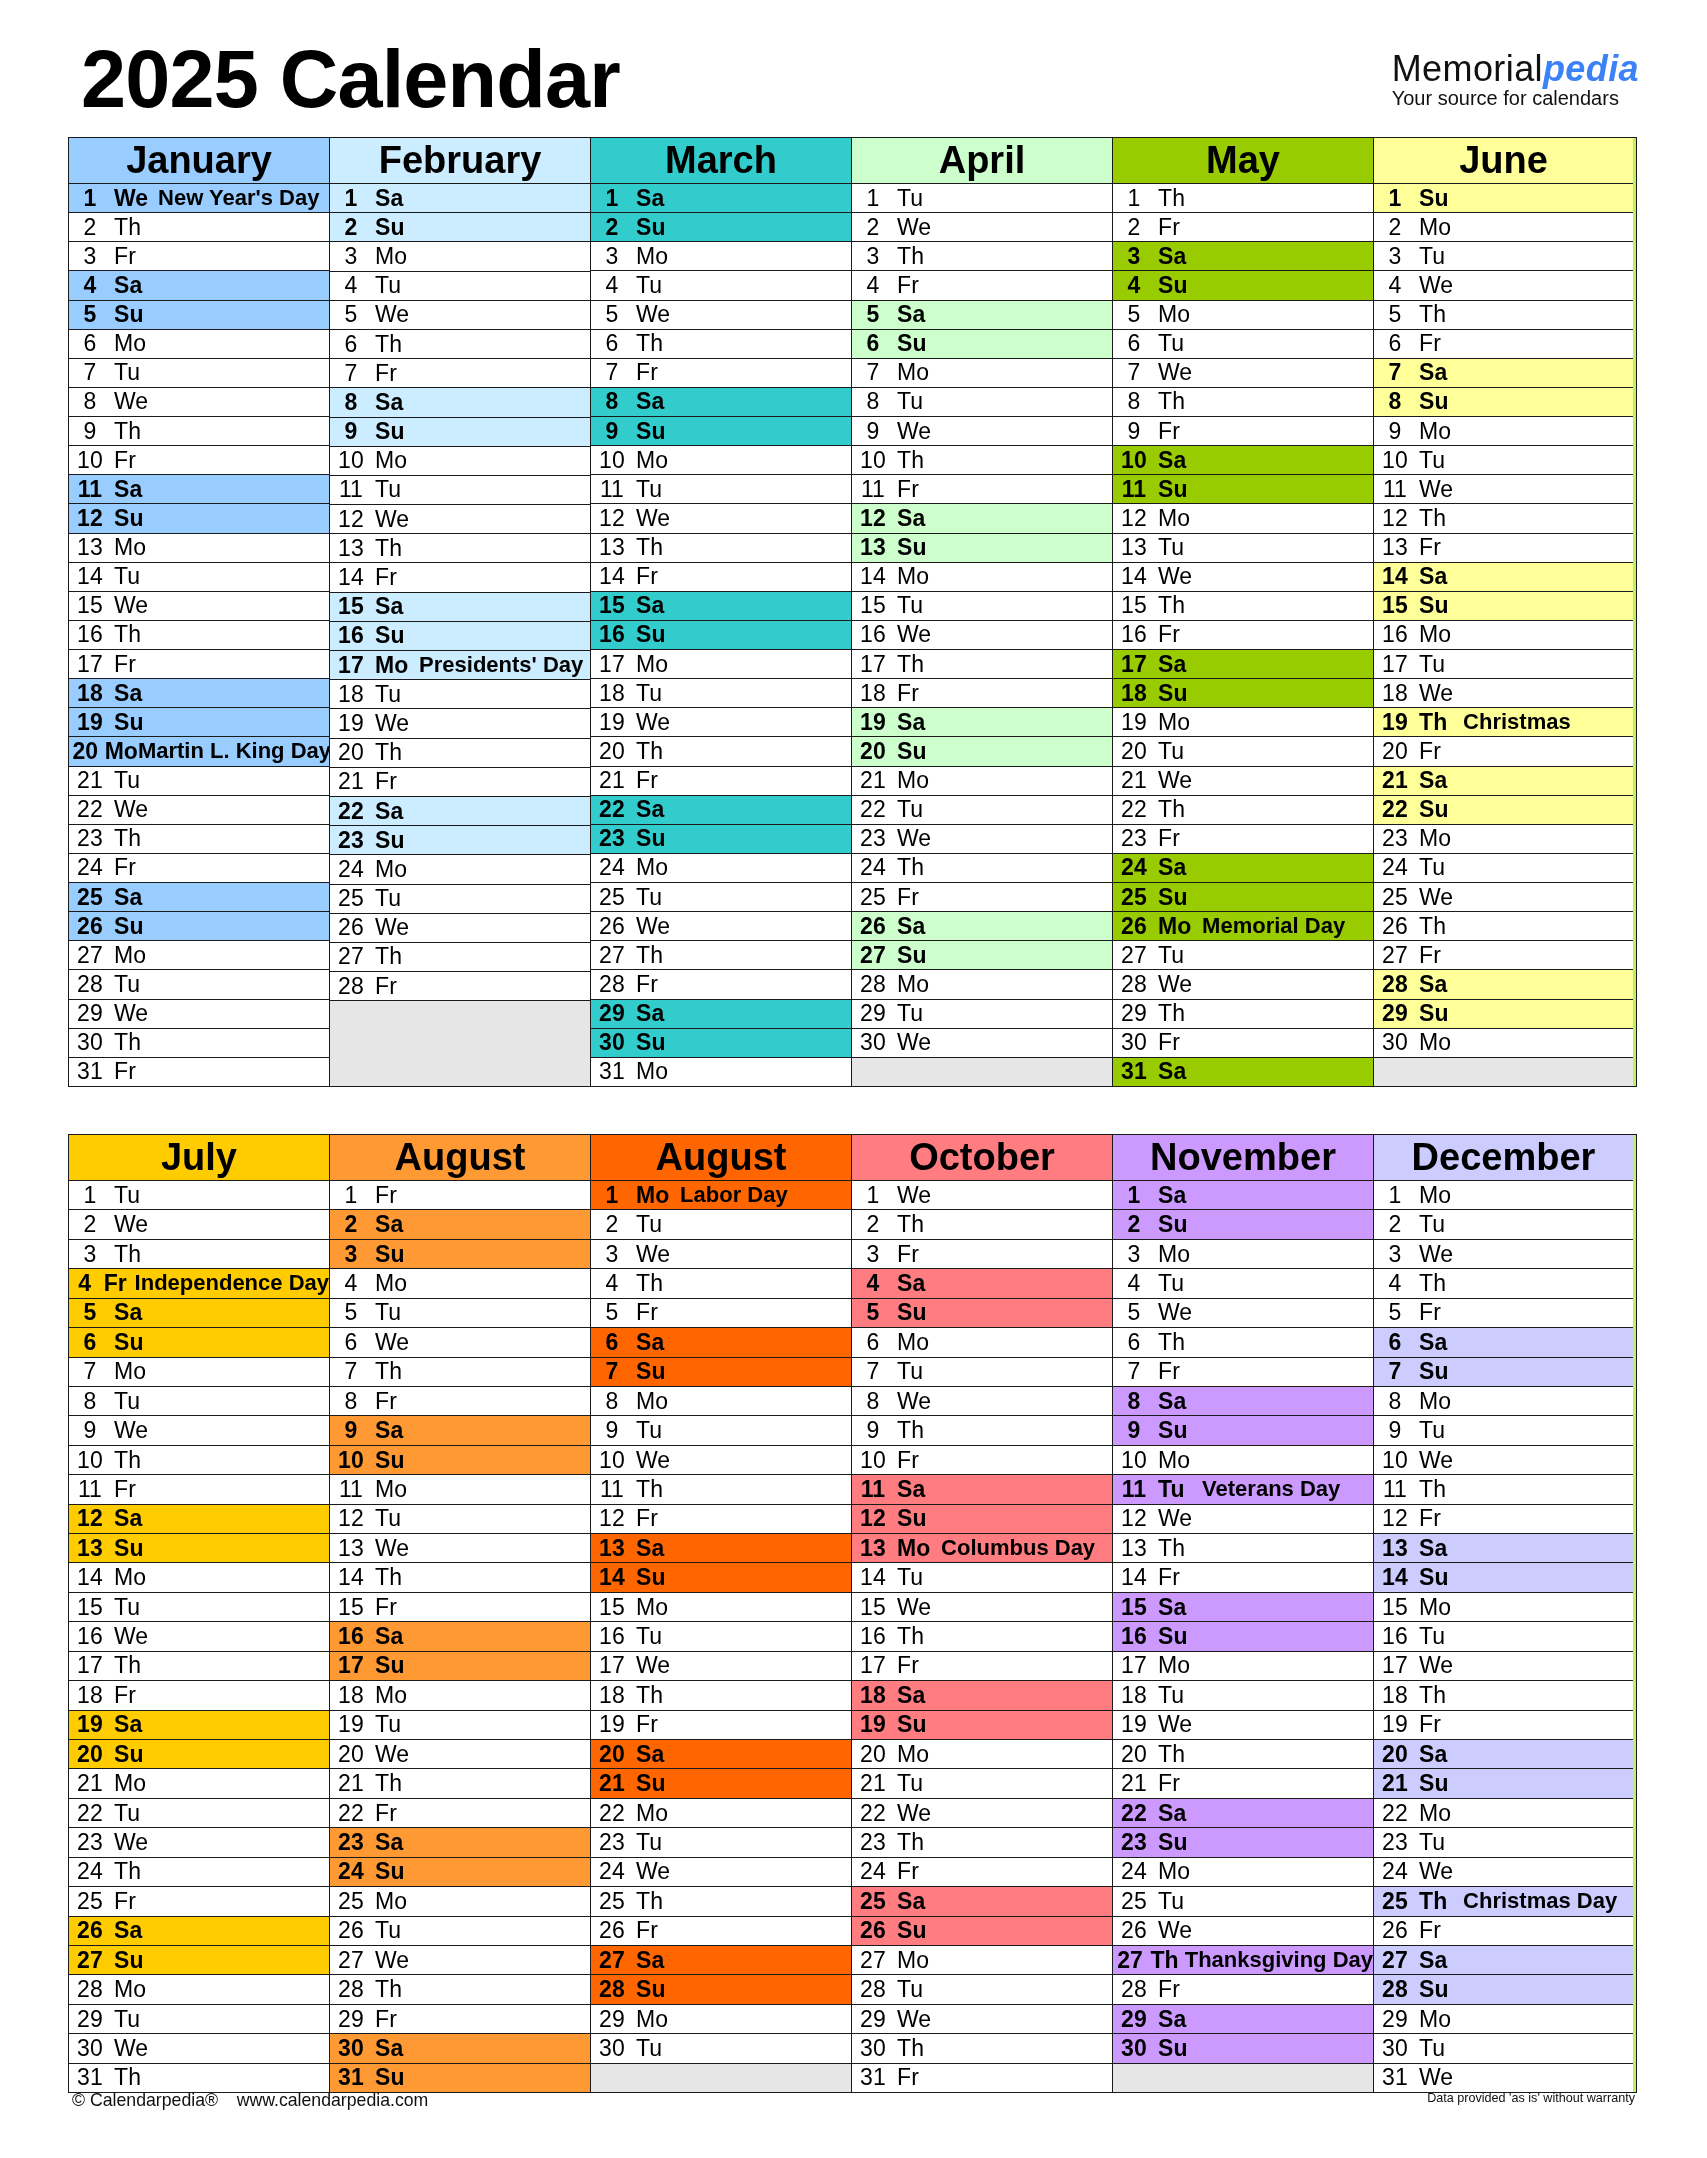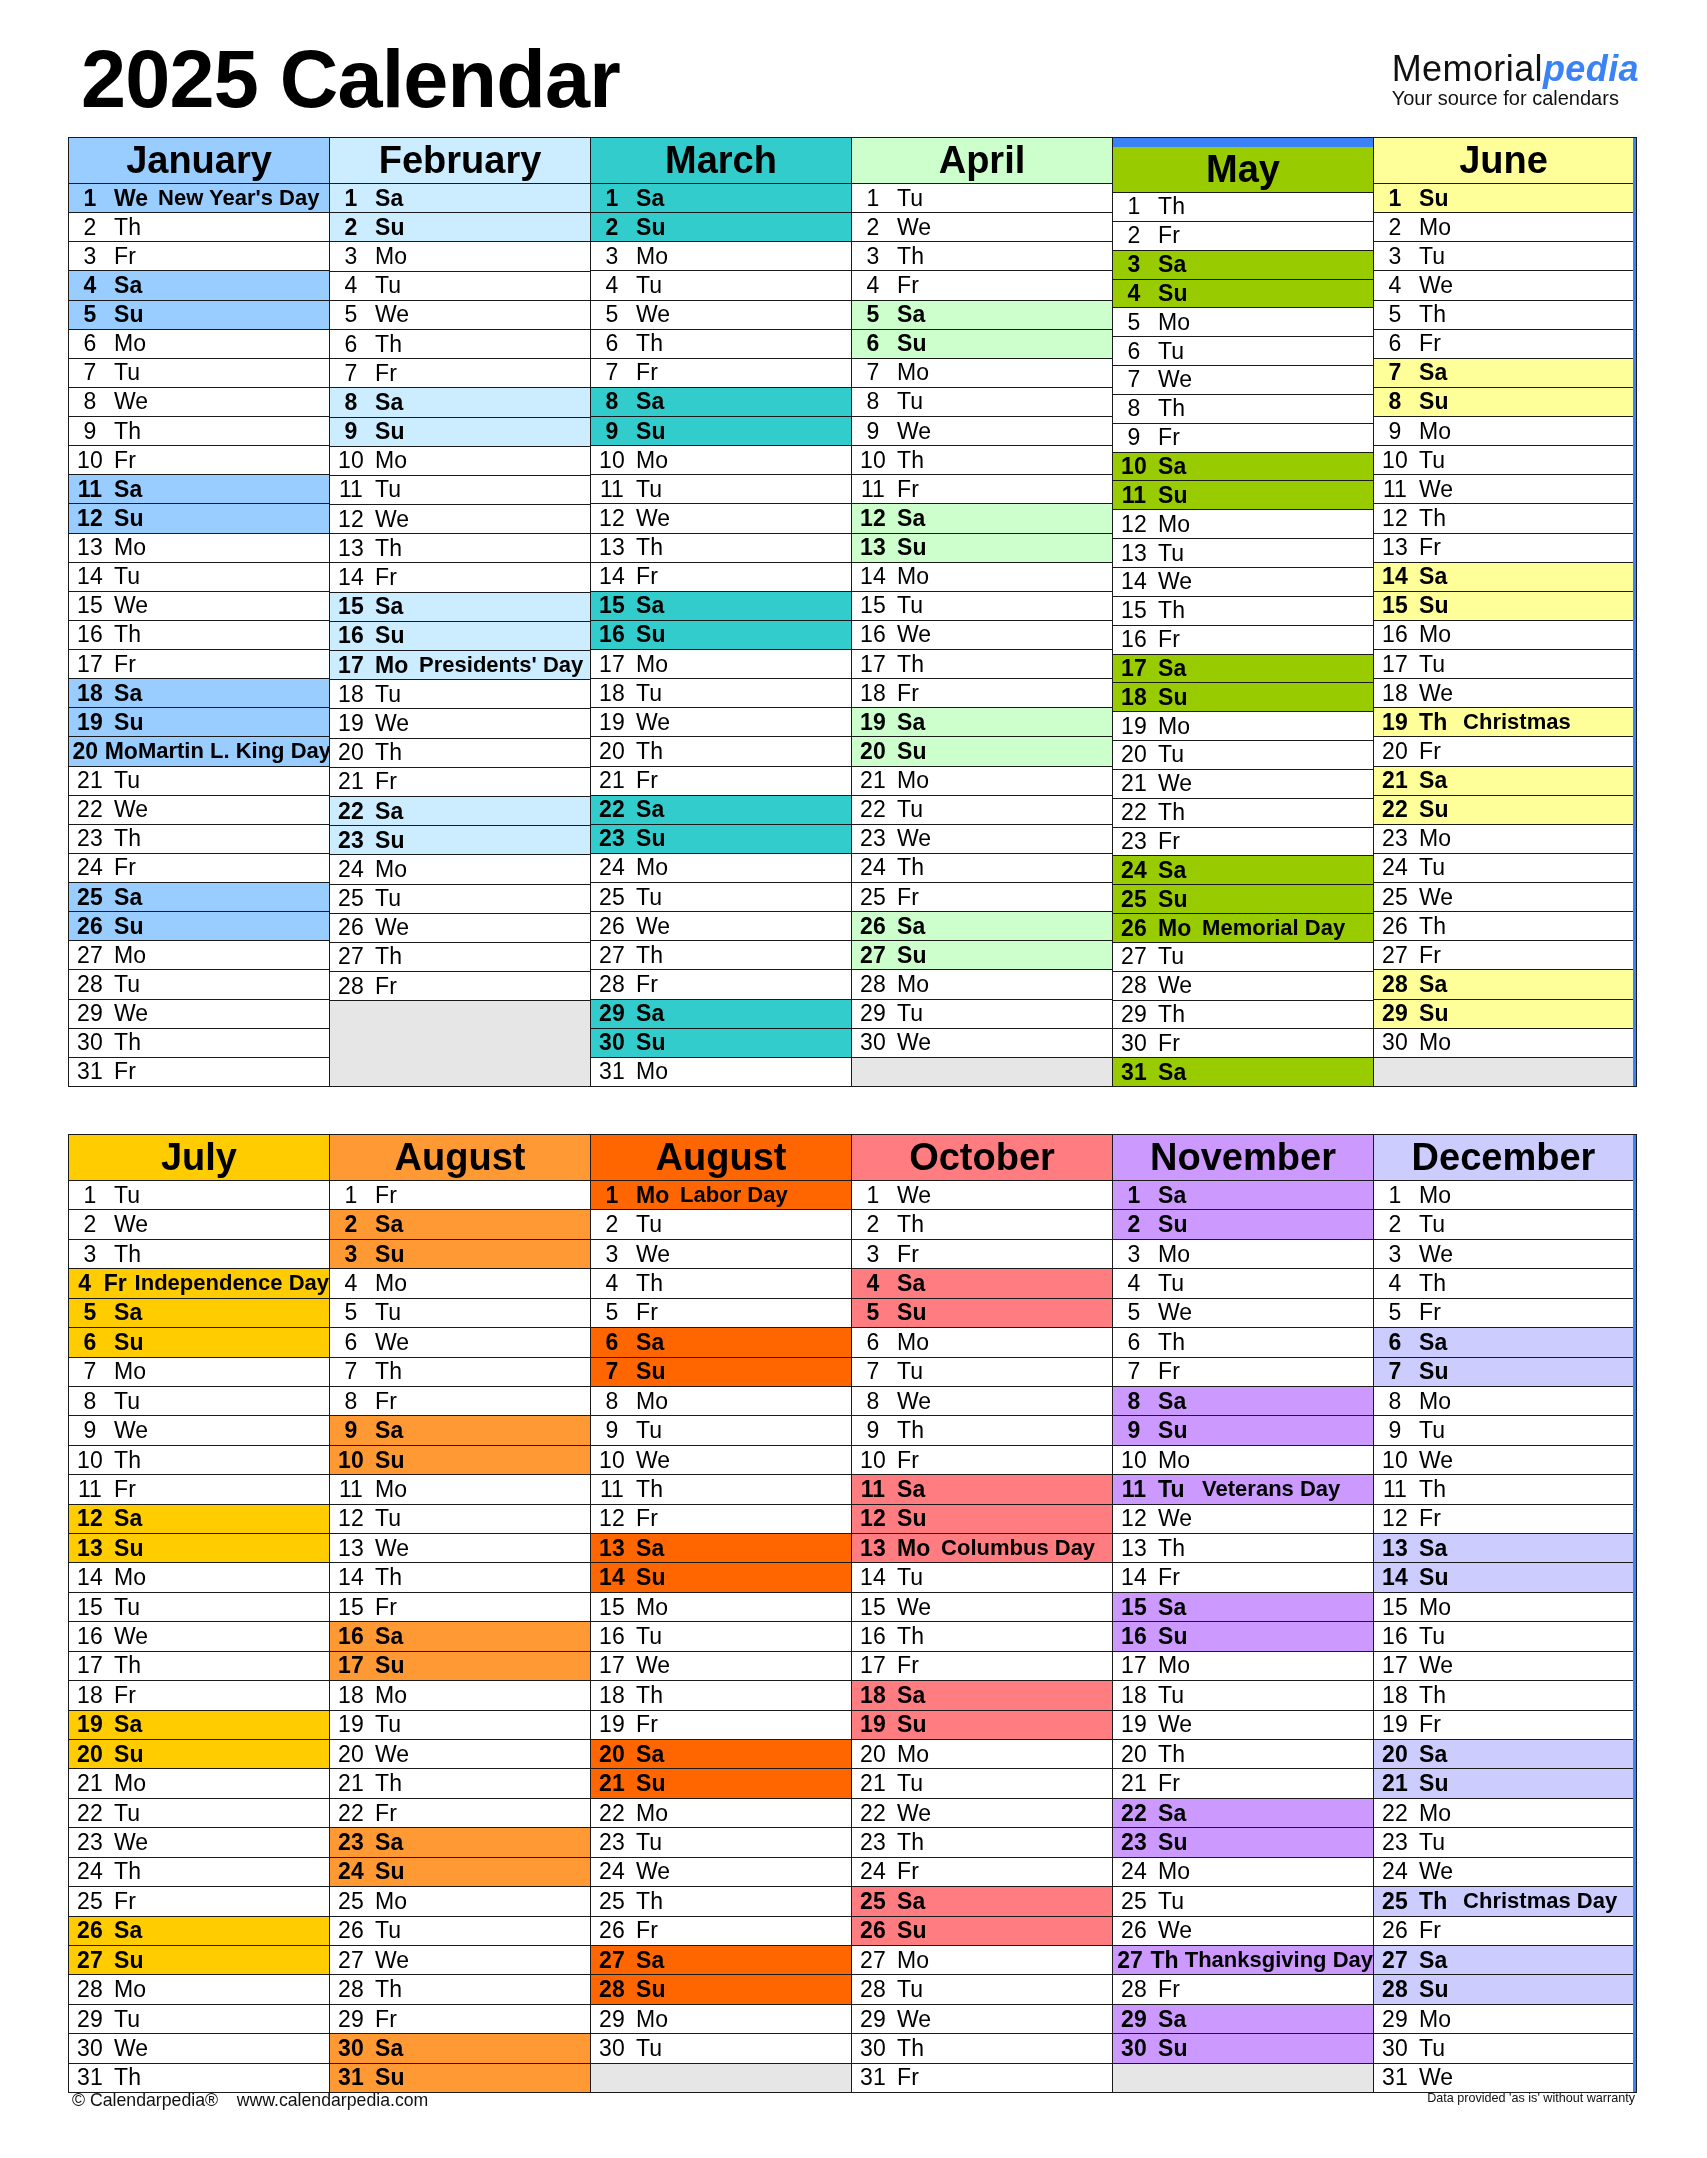--- a/index.html
+++ b/index.html
@@ -2,21 +2,21 @@
 <html style="font-size:13.5px"><head>
 <meta charset="utf-8">
 <style>
   html, body { margin: 0; padding: 0; background: #ffffff; }
   body { width: 1708px; height: 2159px; position: relative; overflow: hidden; font-family: "Liberation Sans", sans-serif; color: #000; }
   .title { position: absolute; left: 81px; top: 39px; font-size: 81px; font-weight: bold; line-height: 1; letter-spacing: -0.8px; margin: 0; }
   .logo { position: absolute; right: 69px; top: 51px; text-align: left; }
   .logo-main { font-size: 36px; line-height: 1; color: #111; letter-spacing: 0.4px; }
   .logo-main .accent { font-weight: bold; font-style: italic; }
   .logo-tag { font-size: 20px; line-height: 1.1; color: #111; margin-top: 0; }
-  .grid { position: absolute; left: 68px; width: 1569px; display: flex; border: 1.7px solid #1a1a1a; box-sizing: border-box; background: #3b82f6; }
+  .grid { position: absolute; left: 68px; width: 1569px; display: flex; border: 1.7px solid #1a1a1a; box-sizing: border-box; background: #bef264; }
   .grid.top { top: 137px; height: 950px; }
   .grid.bottom { top: 1134px; height: 959px; }
   .month { flex: 0 0 auto; width: 261px; border-right: 1.7px solid #1a1a1a; box-sizing: border-box; display: flex; flex-direction: column; }
   .month:last-child { border-right: none; width: 259px; }
   .month-head { height: 45px; border-bottom: 1.7px solid #1a1a1a; display: flex; align-items: center; justify-content: center; font-size: 38px; font-weight: bold; box-sizing: content-box; }
   .row { flex: 1 1 0; display: flex; align-items: center; border-bottom: 1.7px solid #1a1a1a; font-size: 23px; white-space: nowrap; overflow: hidden; background: #fff; }
   .row:last-child { border-bottom: none; }
   .row .num { width: 35px; text-align: center; padding-left: 3.4px; }
   .row .dow { width: 44px; padding-left: 6.7px; }
   .row .hol { font-size: 22px; font-weight: bold; padding-left: 0; }
@@ -530,21 +530,21 @@
         <span class="num">29</span>
         <span class="dow">Tu</span>
       </div>
       <div class="row" style="border-bottom: 1.7px solid rgb(26, 26, 26);">
         <span class="num">30</span>
         <span class="dow">We</span>
       </div>
       <div class="row empty" style="border-top: none;"></div>
     </div>
     <div class="month">
-      <div class="month-head" style="background: rgb(153, 204, 0); margin-top: 9px;">May</div>
+      <div class="month-head" style="background: rgb(153, 204, 0);">May</div>
       <div class="row">
         <span class="num">1</span>
         <span class="dow">Th</span>
       </div>
       <div class="row">
         <span class="num">2</span>
         <span class="dow">Fr</span>
       </div>
       <div class="row hl" style="background: rgb(153, 204, 0);">
         <span class="num">3</span>

